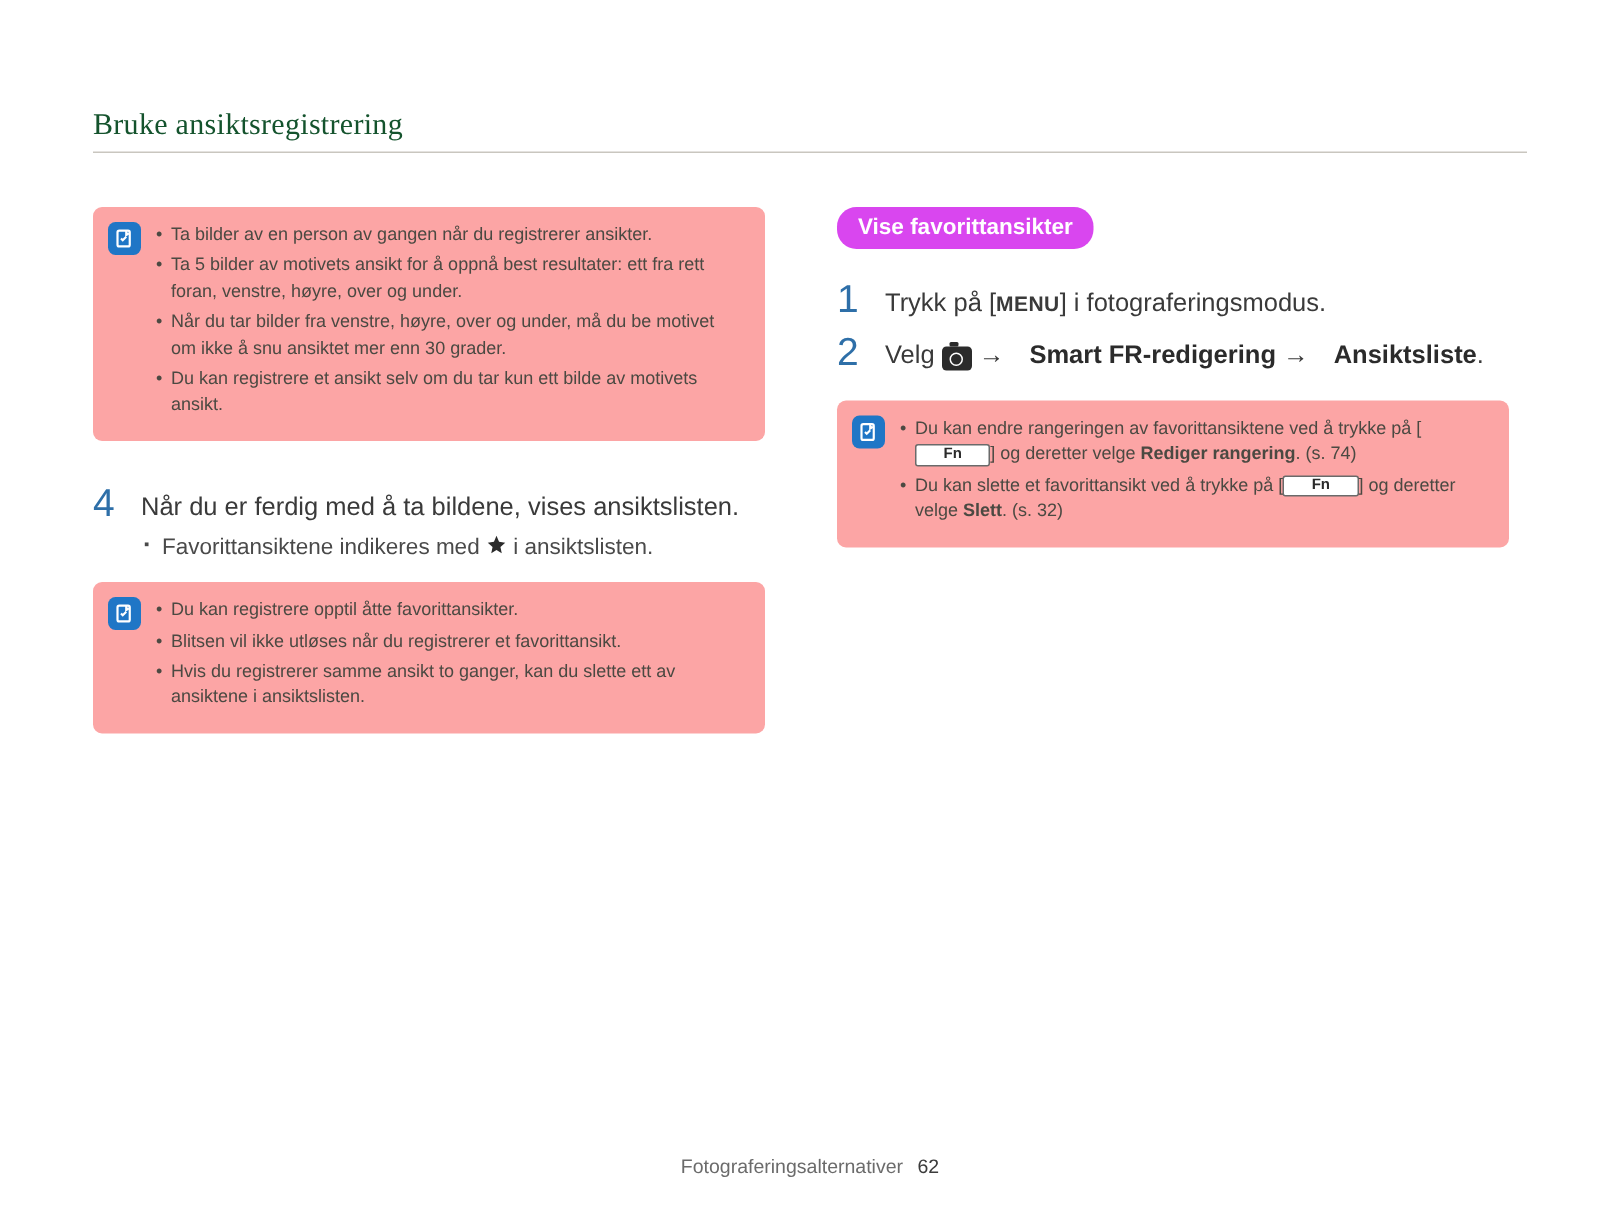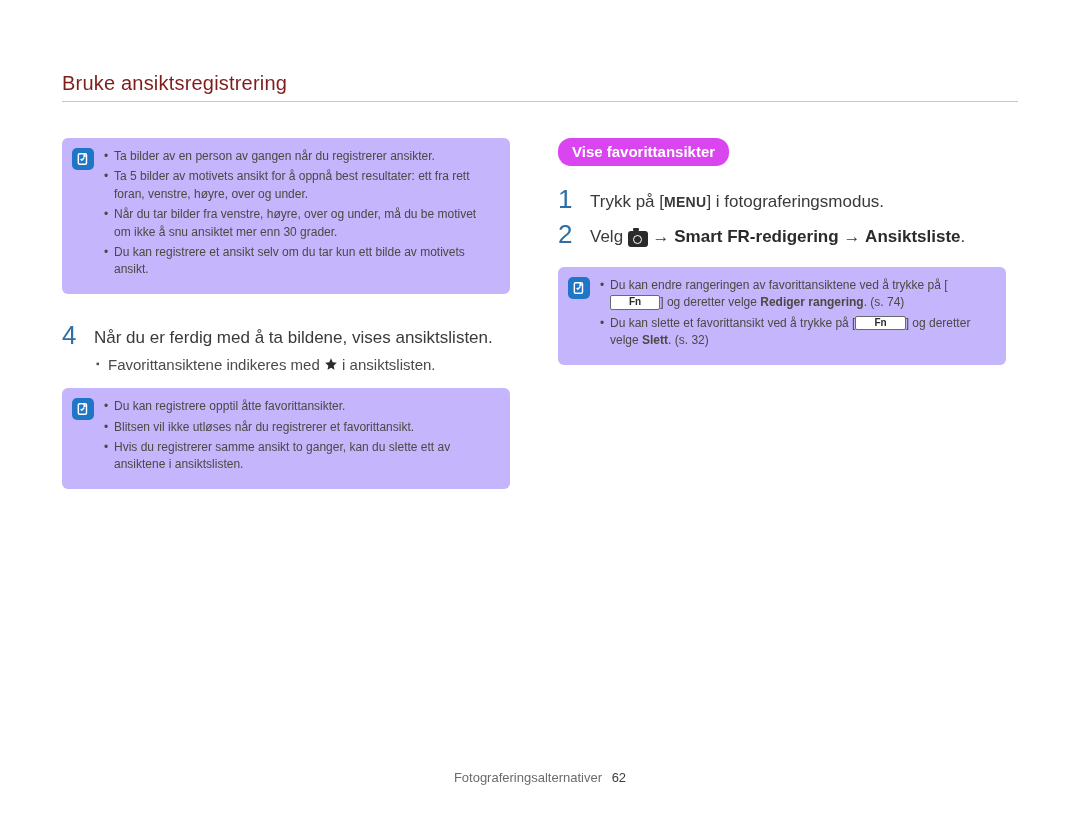--- a/index.html
+++ b/index.html
@@ -6,36 +6,37 @@
   html, body { width: 1080px; height: 815px; background: #fff; font-family: Arial, Helvetica, sans-serif; color: #2f2f2f; }
   .page {
     position: relative;
     width: 1080px;
     height: 815px;
     padding: 72px 62px 0 62px;
   }
   .header-title {
     font-size: 20px;
     font-weight: 300;
-    color: #7f1d1d;
+    color: #14532d;
     letter-spacing: 0.2px;
+    font-family: Liberation Serif, serif;
   }
   .header-rule {
     border: none;
     border-top: 1px solid #c9c6bf;
     margin-top: 6px;
   }
   .columns {
     display: flex;
     gap: 48px;
     margin-top: 36px;
   }
   .col { width: 448px; }
   .note-box {
-    background: #c4b5fd;
+    background: #fca5a5;
     border-radius: 6px;
     padding: 10px 14px 12px 10px;
     display: flex;
     gap: 10px;
   }
   .note-icon {
     flex: 0 0 22px;
     width: 22px; height: 22px;
     border-radius: 5px;
     background: #1f76c6;
@@ -79,21 +80,21 @@
     width: 18px;
     flex-shrink: 0;
   }
   .step-text {
     font-size: 17px;
     font-weight: 300;
     color: #3a3a3a;
     line-height: 1.5;
     padding-top: 3px;
   }
-  .step-text strong { font-weight: 700; color: #2b2b2b; }
+  .step-text strong { font-weight: 700; color: #2b2b2b; margin-left: 12px; }
 
   .sub-bullet {
     font-size: 15px;
     font-weight: 300;
     color: #4a4a4a;
     padding-left: 46px;
     position: relative;
     margin-bottom: 12px;
   }
   .sub-bullet::before {

